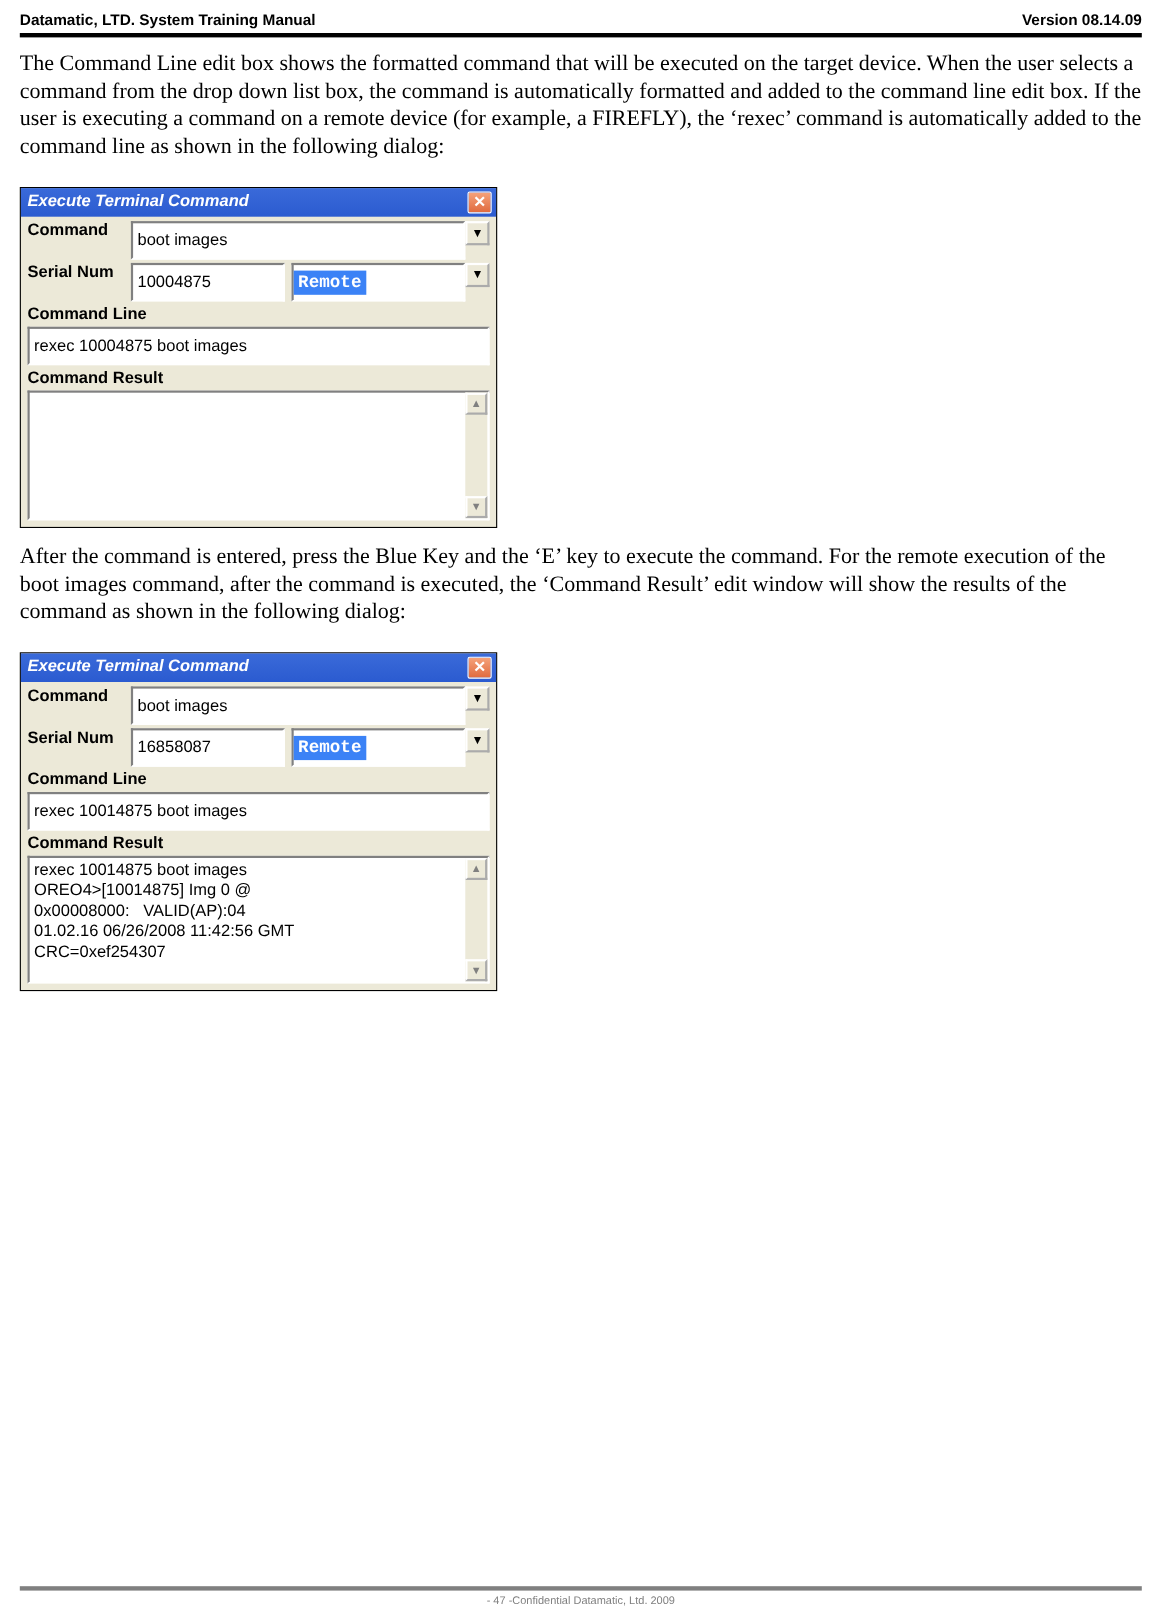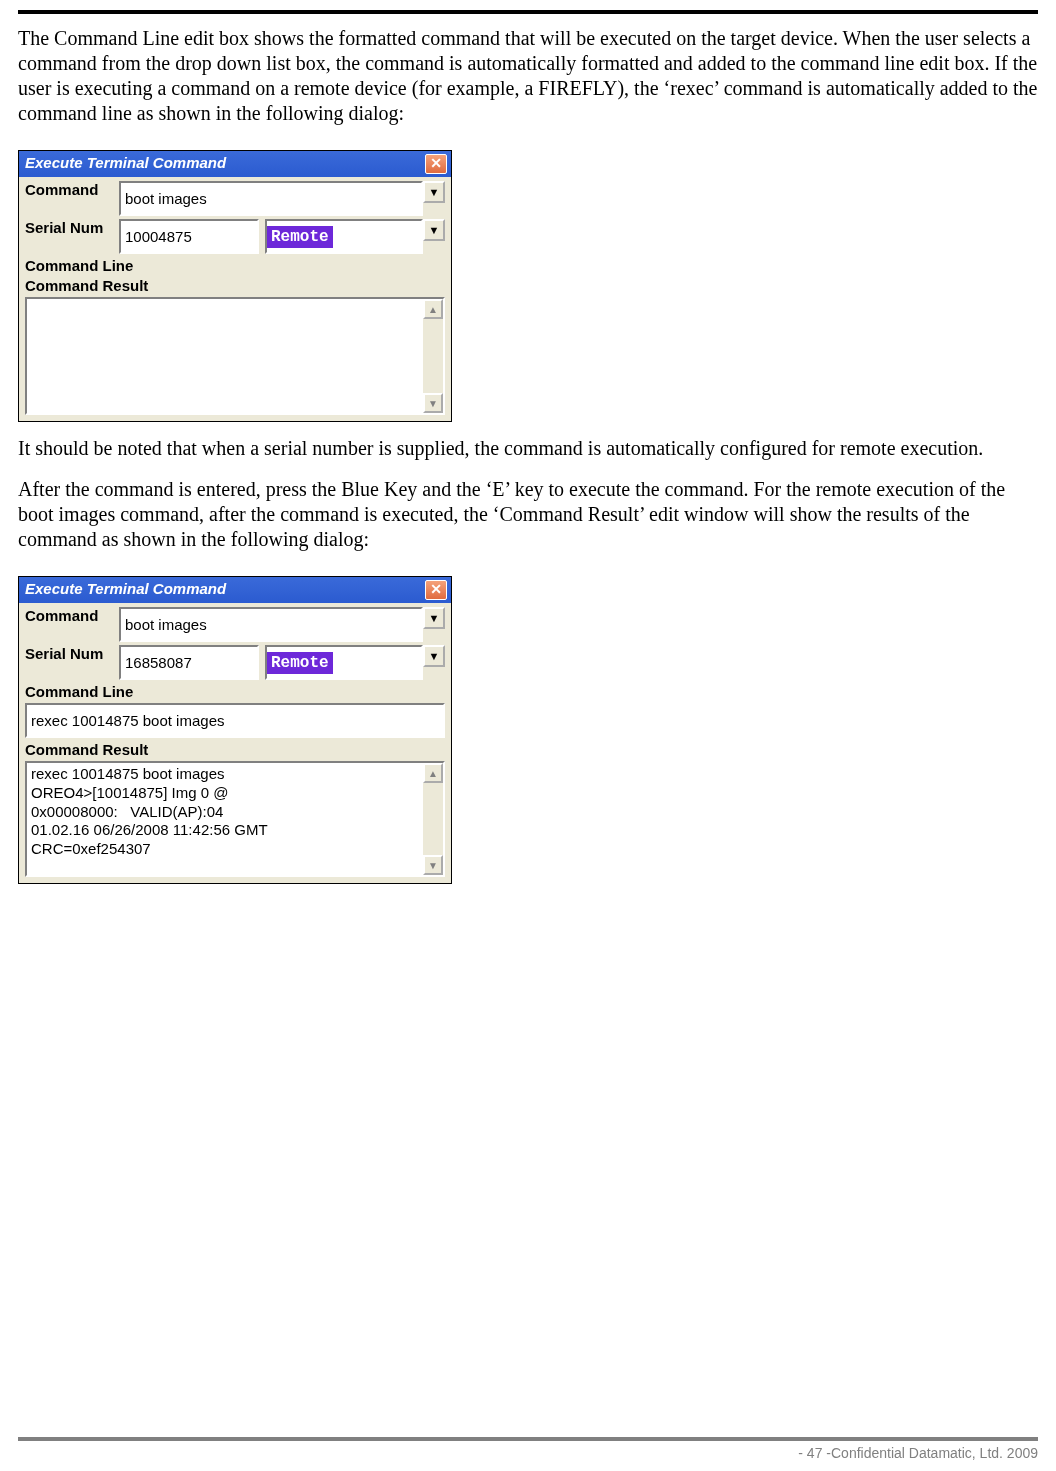--- a/index.html
+++ b/index.html
@@ -37,23 +37,23 @@
     margin-top: auto;
     margin-bottom: 4px;
   }
   .body-text {
     line-height: 1.25;
     margin: 0 0 16px 0;
     font-family: Liberation Serif, serif;
   }
   .footer {
     display: flex;
-    justify-content: flex-end;
+    justify-content: center;
     font-family: Arial, Helvetica, sans-serif;
-    font-size: 14px;
+    font-size: 10px;
     color: #808080;
   }
   
   .dialog {
     width: 432px;
     border: 1px solid #000;
     background: #ece9d8;
     font-family: Tahoma, Arial, sans-serif;
     font-size: 15px;
     margin: 8px 0 14px 0;
@@ -123,21 +123,21 @@
     box-sizing: border-box;
   }
   .dd-wrap {
     display: flex;
     flex: 1;
   }
   .dd-wrap .textbox {
     flex: 1;
   }
   .remote-badge {
-    background: #6d28d9;
+    background: #3b82f6;
     color: #fff;
     font-family: "Courier New", monospace;
     font-weight: bold;
     font-size: 16px;
     padding: 0 4px;
     height: 22px;
     display: inline-flex;
     align-items: center;
     margin-right: 2px;
   }
@@ -178,20 +178,24 @@
     font-size: 10px;
     color: #808080;
     box-sizing: border-box;
   }
 </style>
 </head>
 <body>
 
 <div class="page">
 
+  <div class="header">
+    <span>Datamatic, LTD. System Training  Manual</span>
+    <span>Version 08.14.09</span>
+  </div>
   <div class="header-rule"></div>
 
   <p class="body-text">The Command Line edit box shows the formatted command that will be executed on the target device.  When the user selects a command from the drop down list box, the command is automatically formatted and added to the command line edit box.  If the user is executing a command on a remote device (for example, a FIREFLY), the ‘rexec’ command is automatically added to the command line as shown in the following dialog:</p>
 
   <div class="dialog">
     <div class="titlebar">
       <span>Execute Terminal Command</span>
       <div class="close-btn">✕</div>
     </div>
     <div class="dlg-body">
@@ -208,34 +212,34 @@
         <div style="display:flex;flex:1">
           <div class="textbox" style="flex:1;padding:0;align-items:center">
             <span class="remote-badge">Remote</span>
           </div>
           <div class="dd-btn">▼</div>
         </div>
       </div>
       <div class="row">
           <span class="lbl">Command Line</span>
         </div>
+      <div class="textbox wide">rexec 10004875 boot images</div>
       <div class="row" style="margin-top:3px">
           <span class="lbl">Command Result</span>
         </div>
       <div class="result-box">
         <div class="result-content"></div>
         <div class="scrollbar">
           <div class="sb-btn">▲</div>
           <div class="sb-btn">▼</div>
         </div>
       </div>
     </div>
   </div>
 
-  <p class="body-text">It should be noted that when a serial number is supplied, the command is automatically configured for remote execution.</p>
   <p class="body-text">After the command is entered, press the Blue Key and the ‘E’ key to execute the command.  For the remote execution of the boot images command, after the command is executed, the ‘Command Result’ edit window will show the results of the command as shown in the following dialog:</p>
 
   <div class="dialog">
     <div class="titlebar">
       <span>Execute Terminal Command</span>
       <div class="close-btn">✕</div>
     </div>
     <div class="dlg-body">
       <div class="row">
         <span class="lbl" style="width:88px">Command</span>

